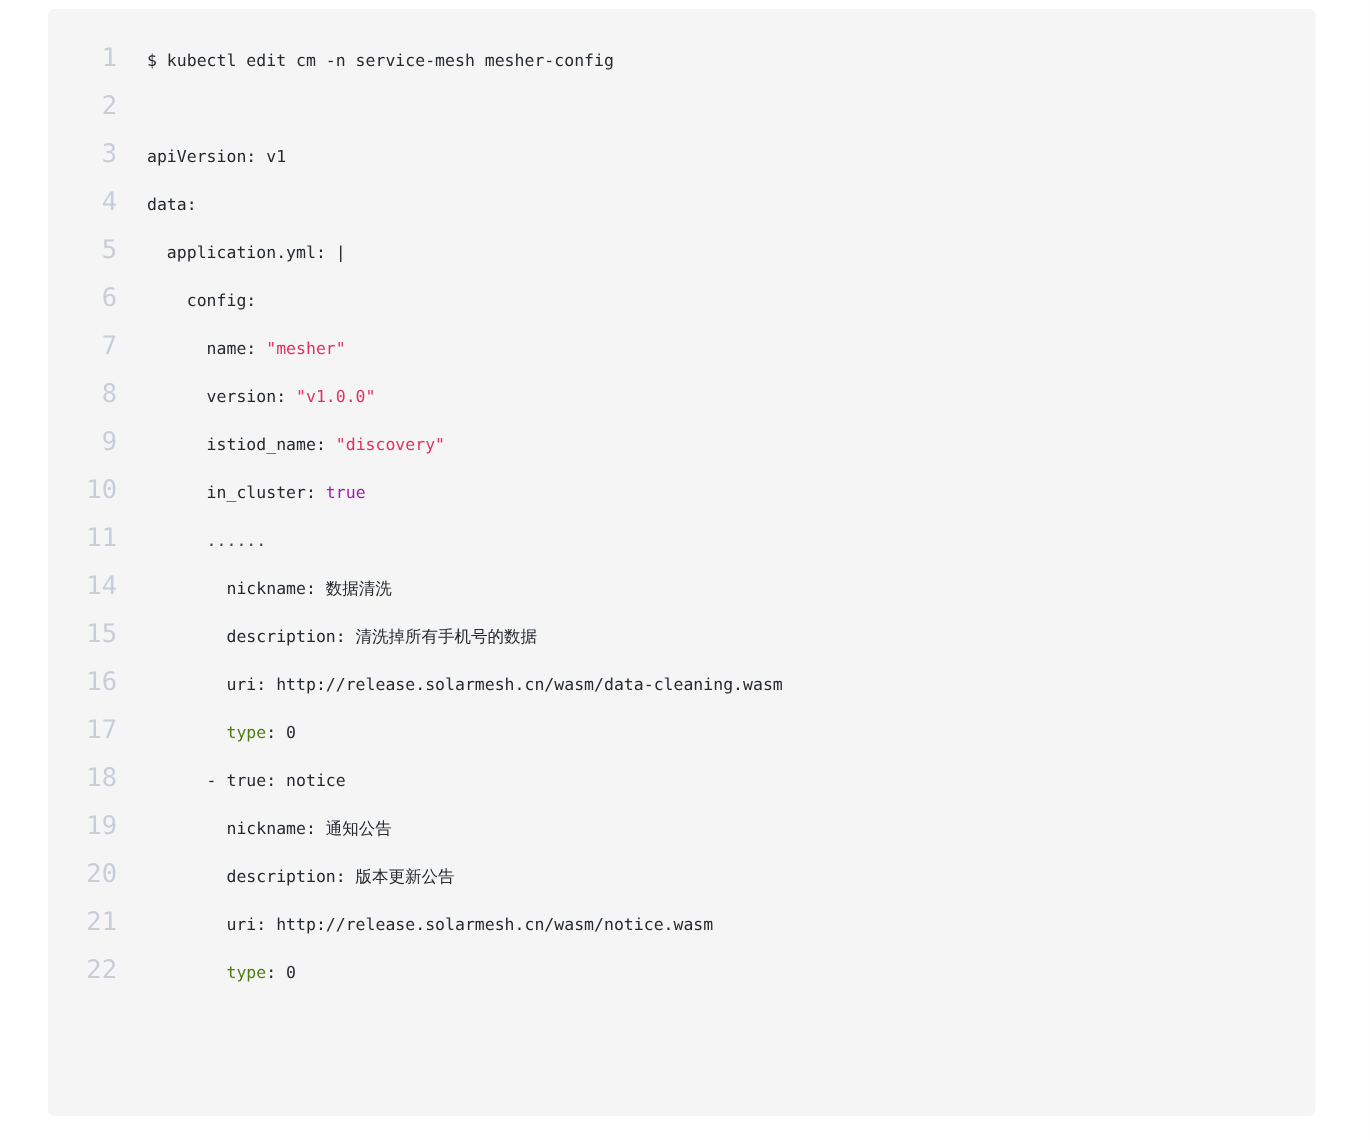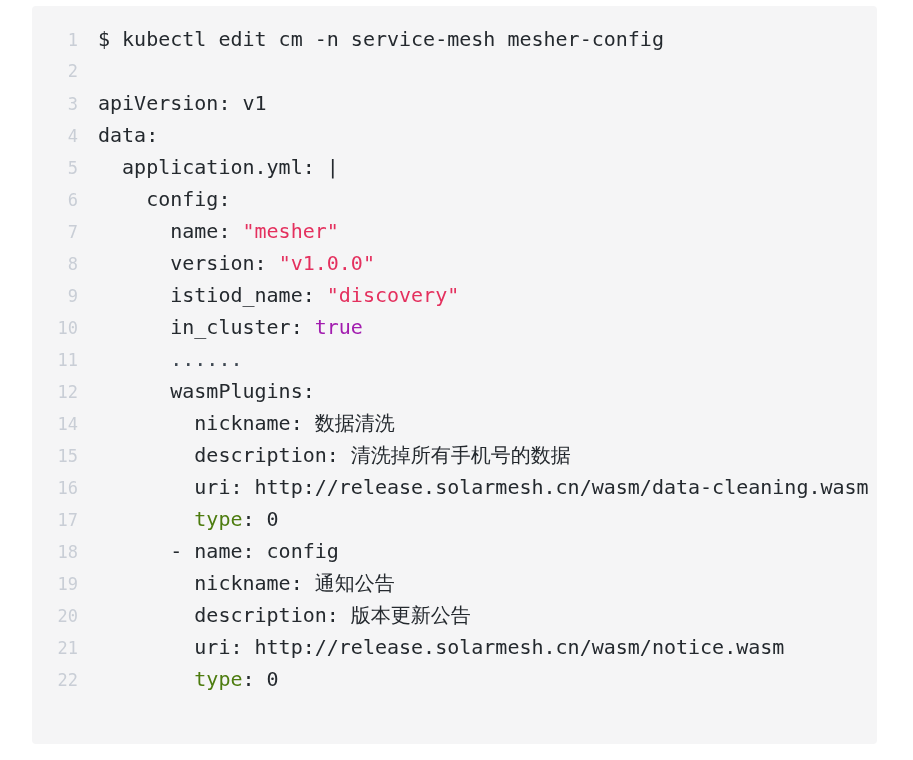--- a/index.html
+++ b/index.html
@@ -45,21 +45,21 @@
     padding-right: 20px;
     box-sizing: content-box;
     color: #c9ced6;
     font-size: 17px;
     font-family: "DejaVu Sans Mono", "Liberation Mono", monospace;
     user-select: none;
   }
 
   .code-text {
     flex: 1 1 auto;
-    font-size: 20px;
+    font-size: 11px;
     color: #24292e;
     font-family: "DejaVu Sans Mono", "Liberation Mono", monospace;
     letter-spacing: 0px;
     white-space: pre;
   }
 
   .tok-str   { color: #e4305e; }
   .tok-bool  { color: #a21caf; }
   .tok-key   { color: #4d7c0f; }
   .tok-plain { color: #24292e; }
@@ -74,24 +74,23 @@
       <div class="code-line"><div class="gutter">2</div><div class="code-text"><span class="tok-plain"></span></div></div>
       <div class="code-line"><div class="gutter">3</div><div class="code-text"><span class="tok-plain">apiVersion: v1</span></div></div>
       <div class="code-line"><div class="gutter">4</div><div class="code-text"><span class="tok-plain">data:</span></div></div>
       <div class="code-line"><div class="gutter">5</div><div class="code-text"><span class="tok-plain">  application.yml: |</span></div></div>
       <div class="code-line"><div class="gutter">6</div><div class="code-text"><span class="tok-plain">    config:</span></div></div>
       <div class="code-line"><div class="gutter">7</div><div class="code-text"><span class="tok-plain">      name: </span><span class="tok-str">"mesher"</span></div></div>
       <div class="code-line"><div class="gutter">8</div><div class="code-text"><span class="tok-plain">      version: </span><span class="tok-str">"v1.0.0"</span></div></div>
       <div class="code-line"><div class="gutter">9</div><div class="code-text"><span class="tok-plain">      istiod_name: </span><span class="tok-str">"discovery"</span></div></div>
       <div class="code-line"><div class="gutter">10</div><div class="code-text"><span class="tok-plain">      in_cluster: </span><span class="tok-bool">true</span></div></div>
       <div class="code-line"><div class="gutter">11</div><div class="code-text"><span class="tok-dots">      ......</span></div></div>
-      <div class="code-line"><div class="gutter">12</div><div class="code-text"><span class="tok-plain">      wasmPlugins:</span></div></div>
       <div class="code-line"><div class="gutter">14</div><div class="code-text"><span class="tok-plain">        nickname: 数据清洗</span></div></div>
       <div class="code-line"><div class="gutter">15</div><div class="code-text"><span class="tok-plain">        description: 清洗掉所有手机号的数据</span></div></div>
       <div class="code-line"><div class="gutter">16</div><div class="code-text"><span class="tok-plain">        uri: http://release.solarmesh.cn/wasm/data-cleaning.wasm</span></div></div>
       <div class="code-line"><div class="gutter">17</div><div class="code-text"><span class="tok-plain">        </span><span class="tok-key">type</span><span class="tok-plain">: 0</span></div></div>
-      <div class="code-line"><div class="gutter">18</div><div class="code-text"><span class="tok-plain">      - name: config</span></div></div>
+      <div class="code-line"><div class="gutter">18</div><div class="code-text"><span class="tok-plain">      - true: notice</span></div></div>
       <div class="code-line"><div class="gutter">19</div><div class="code-text"><span class="tok-plain">        nickname: 通知公告</span></div></div>
       <div class="code-line"><div class="gutter">20</div><div class="code-text"><span class="tok-plain">        description: 版本更新公告</span></div></div>
       <div class="code-line"><div class="gutter">21</div><div class="code-text"><span class="tok-plain">        uri: http://release.solarmesh.cn/wasm/notice.wasm</span></div></div>
       <div class="code-line"><div class="gutter">22</div><div class="code-text"><span class="tok-plain">        </span><span class="tok-key">type</span><span class="tok-plain">: 0</span></div></div>
     </div>
 </div>
 
 </body></html>

